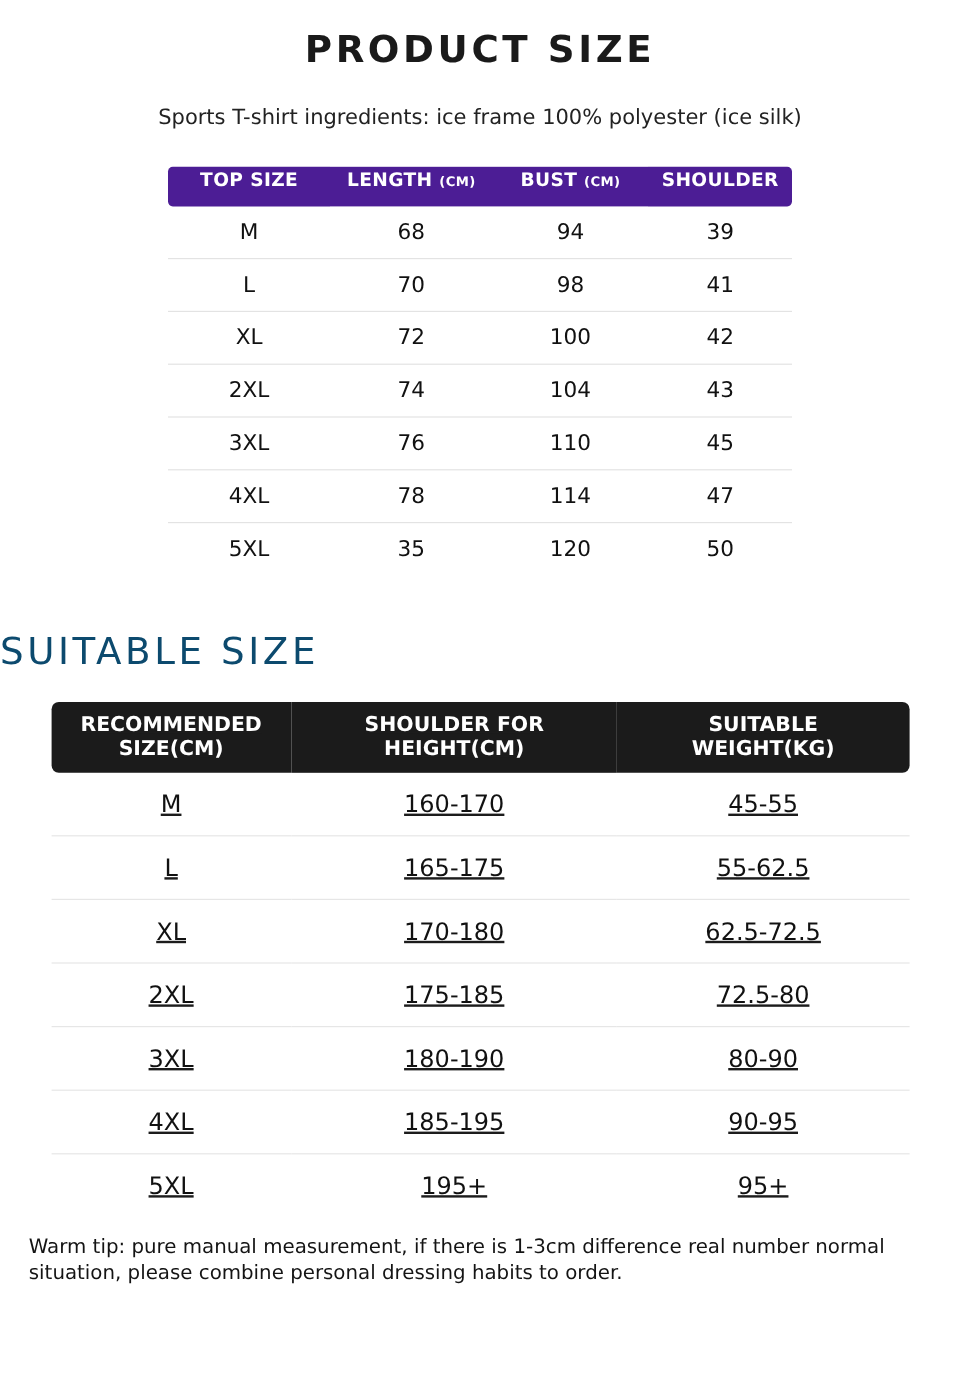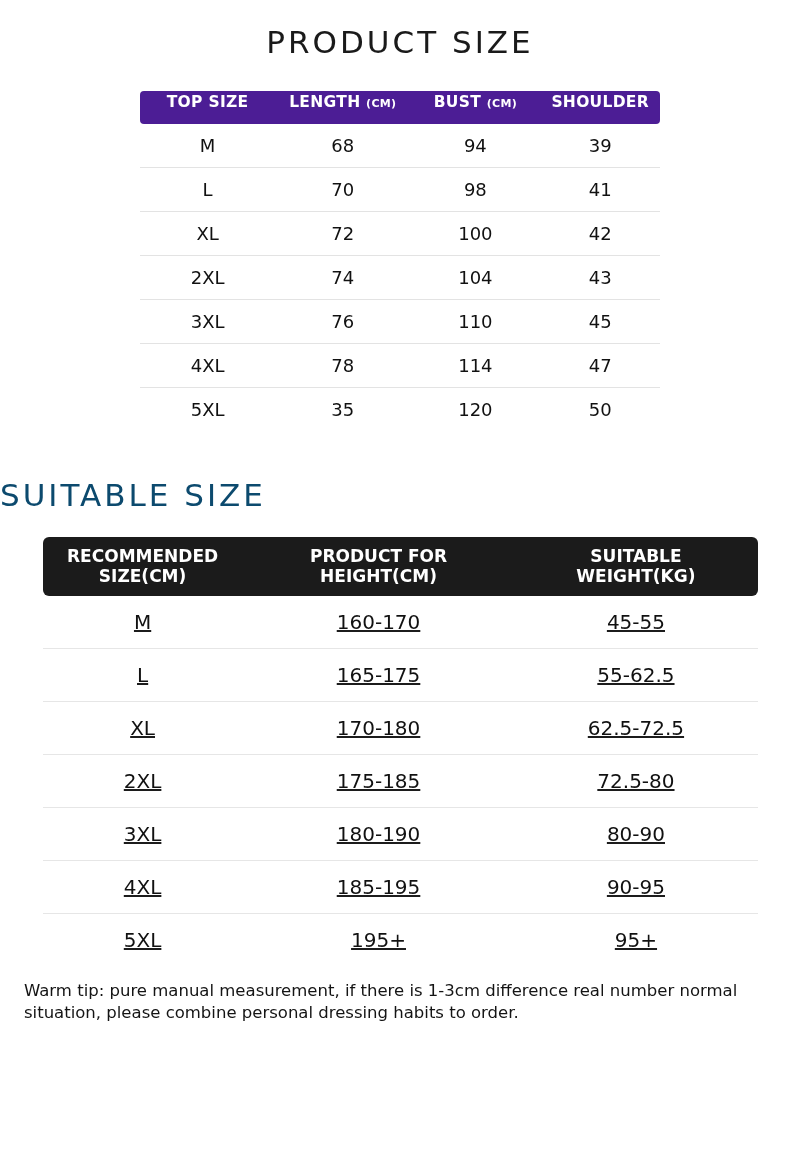--- a/index.html
+++ b/index.html
@@ -19,21 +19,21 @@
     width: 800px;
     height: 1156px;
     background: #ffffff;
   }
 
   
   .title1 {
     text-align: center;
     font-size: 31px;
     letter-spacing: 3px;
-    font-weight: 400;
+    font-weight: 700;
     color: #1a1a1a;
     margin: 24px 0 0 0;
     font-family: "DejaVu Sans", sans-serif;
   }
 
   .subtitle {
     text-align: center;
     font-size: 17.5px;
     color: #222;
     margin: 28px 0 0 0;
@@ -128,20 +128,21 @@
     color: #141414;
   }
 </style>
 </head>
 <body>
 
 <div class="page">
 
   <h1 class="title1">PRODUCT SIZE</h1>
 
+  <p class="subtitle">Sports T-shirt ingredients: ice frame 100% polyester (ice silk)</p>
 
   <div class="table1-wrap">
     <table class="t1">
       <colgroup>
           <col class="c1">
           <col class="c2">
           <col class="c3">
           <col class="c4">
         </colgroup>
       <thead>
@@ -208,21 +209,21 @@
           <col class="d2">
           <col class="d3">
         </colgroup>
       <thead>
         <tr>
           <th>
             <div>RECOMMENDED</div>
             <div>SIZE(CM)</div>
           </th>
           <th>
-            <div>PRODUCT FOR</div>
+            <div>SHOULDER FOR</div>
             <div>HEIGHT(CM)</div>
           </th>
           <th>
             <div>SUITABLE</div>
             <div>WEIGHT(KG)</div>
           </th>
         </tr>
       </thead>
       <tbody>
         <tr>

